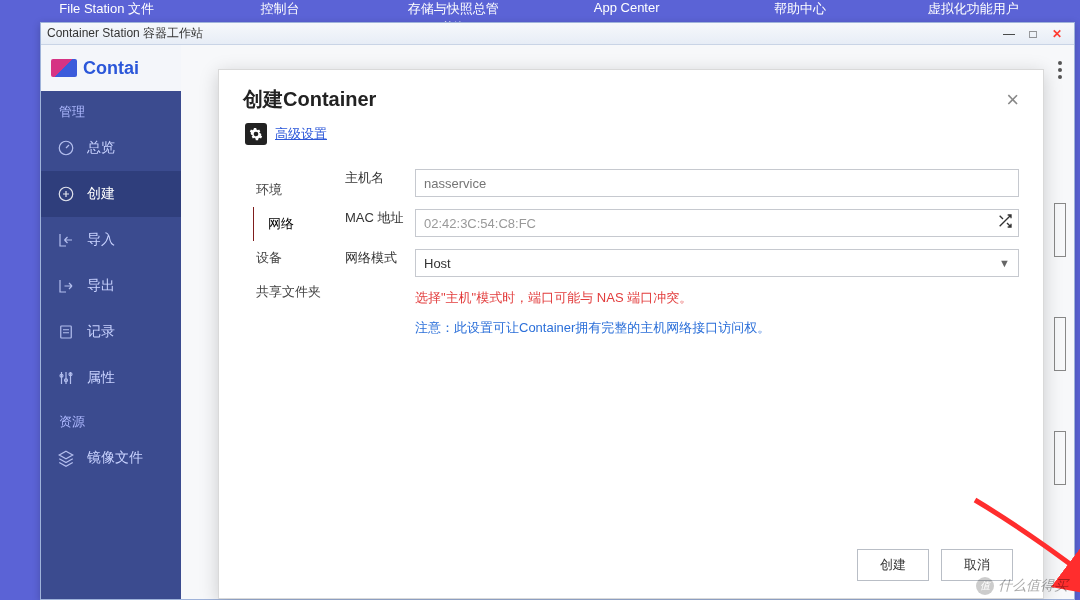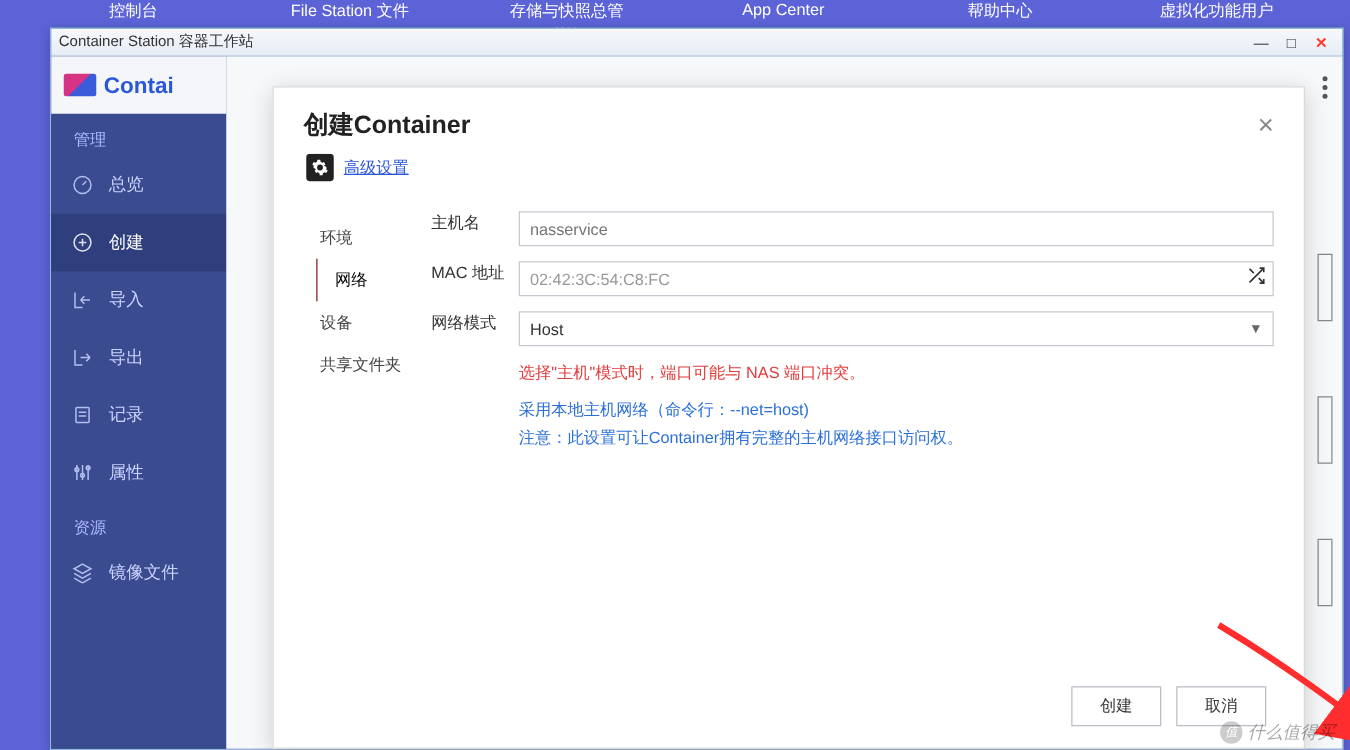--- a/index.html
+++ b/index.html
@@ -67,22 +67,22 @@
   .arrow { position:absolute; left:746px; top:420px; width:180px; height:120px; pointer-events:none;}
   .arrow svg { width:100%; height:100%; }
 
   .watermark { position:absolute; right:6px; bottom:4px; font-size:14px; color:rgba(0,0,0,.35); font-style:italic; display:flex; align-items:center; gap:4px;}
   .watermark .wm-logo { width:18px; height:18px; border-radius:50%; background:rgba(0,0,0,.2); display:inline-flex; align-items:center; justify-content:center; font-size:10px; color:#fff;}
 </style>
 </head>
 <body>
 
 <div class="topbar">
+  <span>File Station 文件</span>
   <span>控制台</span>
-  <span>File Station 文件</span>
   <span><span>存储与快照总管</span><br><span style="font-size:11px">总管</span></span>
   <span>App Center</span>
   <span>帮助中心</span>
   <span>虚拟化功能用户</span>
 </div>
 
 <div class="app-window">
   <div class="titlebar">
     <span>Container Station 容器工作站</span>
     <span class="spacer"></span>
@@ -222,21 +222,20 @@
         <div class="form-row">
           <label>网络模式</label>
           <div class="field">
             <div class="select">
               <span>Host</span>
               <span class="caret">▼</span>
             </div>
           </div>
         </div>
         <div class="warn">选择"主机"模式时，端口可能与 NAS 端口冲突。</div>
-        <div class="info">采用本地主机网络（命令行：--net=host)</div>
         <div class="info">注意：此设置可让Container拥有完整的主机网络接口访问权。</div>
       </div>
     </div>
     <div class="dialog-footer">
       <button class="btn-flat">创建</button>
       <button class="btn-flat">取消</button>
     </div>
 
     <div class="arrow">
       <svg viewBox="0 0 180 120">

